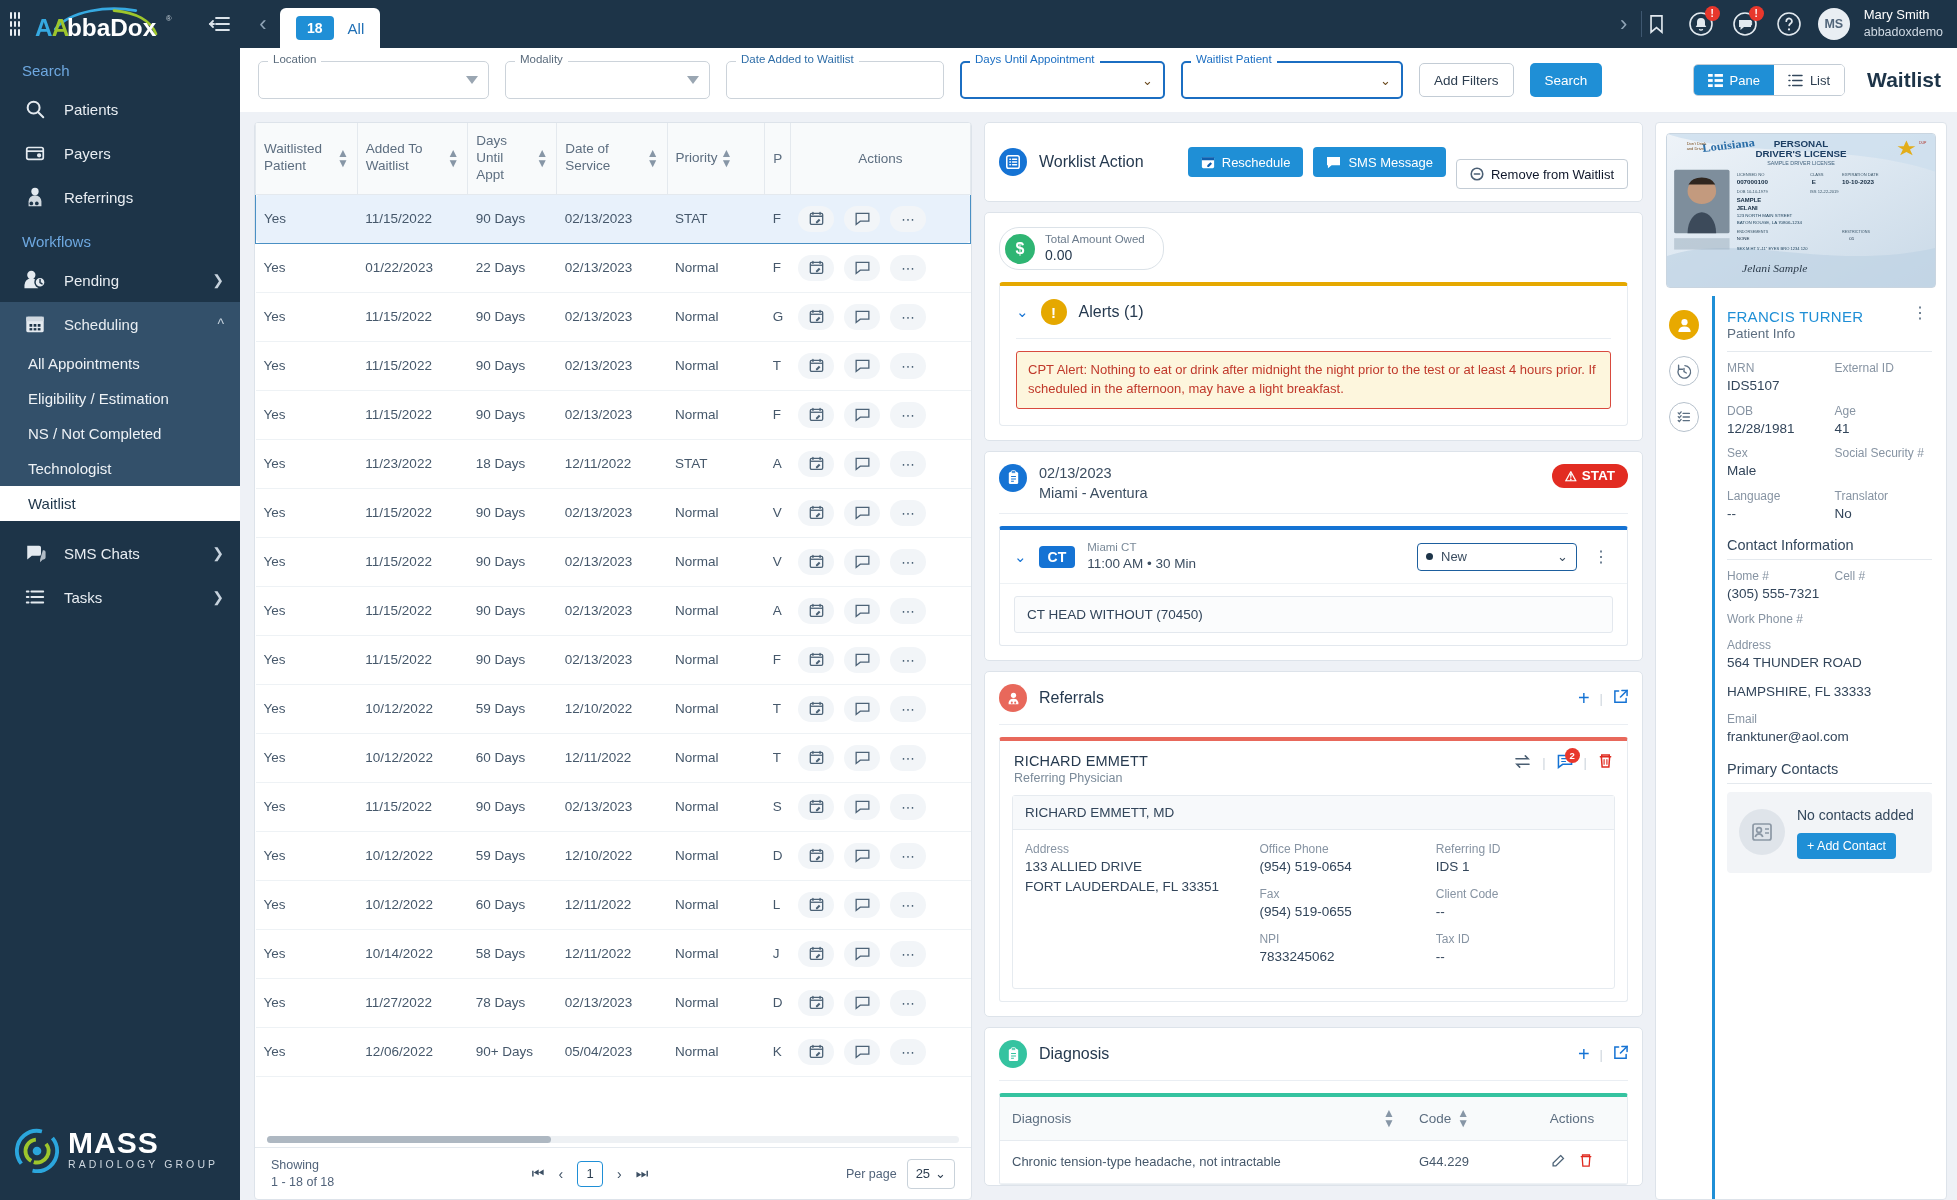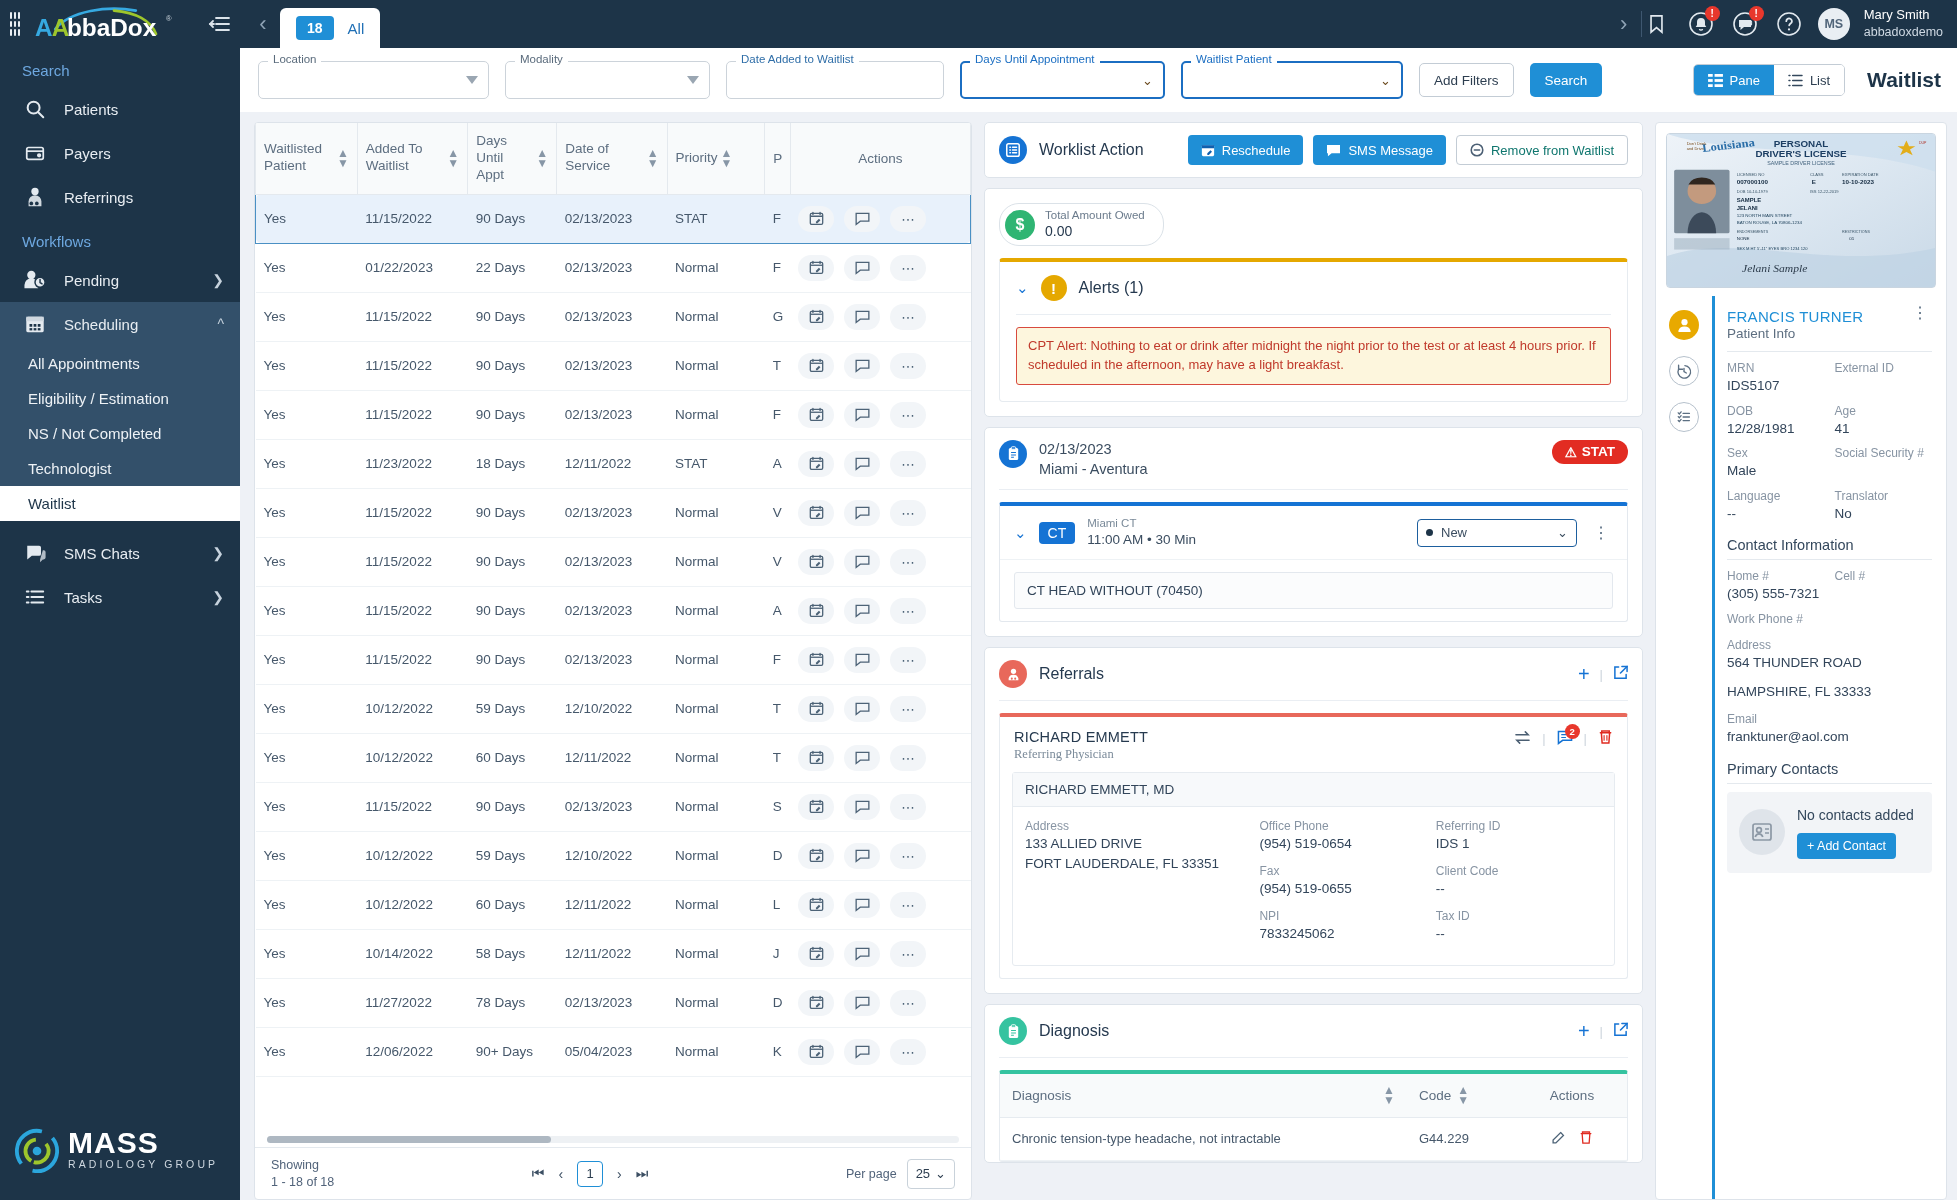--- a/index.html
+++ b/index.html
@@ -154,21 +154,21 @@
 
   
   .detail { flex:1; min-width:0; display:flex; flex-direction:column; gap:10px; overflow:hidden; position:relative;}
   .card { background:#fff; border:1px solid #dde3ea; border-radius:5px; }
   .card-hd { display:flex; align-items:center; gap:12px; padding:12px 14px; }
   .card-hd .title { font-size:16px; color:#25394f; }
   .rnd-ic { width:28px;height:28px;border-radius:50%; display:flex;align-items:center;justify-content:center; flex:none;}
   .hd-actions { margin-left:auto; display:flex; align-items:center; gap:10px;}
   .pill-btn { height:30px; border-radius:4px; padding:0 13px; display:flex; align-items:center; gap:7px; font-size:13px; cursor:pointer; white-space:nowrap;}
   .pill-blue { background:#1f8fd6; color:#fff;}
-  .pill-outline { background:#fff; border:1px solid #c3ccd5; color:#0f766e;}
+  .pill-outline { background:#fff; border:1px solid #c3ccd5; color:#0f172a;margin-top:24px;}
   .owed {
     display:inline-flex; align-items:center; gap:10px; border:1px solid #dbe2e8; border-radius:20px;
     padding:5px 18px 5px 5px; margin:2px 0 12px 0;
   }
   .owed .circ { width:30px;height:30px;border-radius:50%;background:#2fb573;color:#fff;display:flex;align-items:center;justify-content:center;font-weight:700;font-size:16px;}
   .owed .t1 { font-size:11.5px; color:#6b7b8c; line-height:1.2;}
   .owed .t2 { font-size:14px; color:#26394e; line-height:1.25;}
   .alerts-box { border:1px solid #e6ebf0; border-top:4px solid #e5a800; border-radius:4px; }
   .alerts-hd { display:flex; align-items:center; gap:12px; padding:13px 16px; }
   .alerts-hd .warn { width:26px;height:26px;border-radius:50%;background:#e5a800;color:#fff;display:flex;align-items:center;justify-content:center;font-weight:700;font-size:15px;}
@@ -179,35 +179,35 @@
     padding:9px 11px; font-size:13px; line-height:1.45;
   }
   .appt-hd { display:flex; align-items:flex-start; gap:12px; padding:12px 14px 10px;}
   .appt-hd .dt { font-size:14.5px; color:#3b4d60; line-height:1.35;}
   .stat-badge {
     margin-left:auto; background:#e22c22; color:#fff; border-radius:14px; padding:4px 13px;
     font-size:13.5px; font-weight:700; display:flex; align-items:center; gap:5px;
   }
   .appt-inner { margin:0 14px 14px; border:1px solid #e3e8ee; border-top:4px solid #1573d4; border-radius:3px;}
   .appt-row { display:flex; align-items:center; gap:12px; padding:11px 14px; border-bottom:1px solid #eef2f5;}
-  .ct-chip { background:#1573d4; color:#fff; font-weight:400; font-size:14px; border-radius:4px; padding:3px 9px;}
+  .ct-chip { background:#1573d4; color:#fff; font-weight:700; font-size:14px; border-radius:4px; padding:3px 9px;}
   .ct-lines .l1 { font-size:11.5px; color:#7a8a99; line-height:1.2;}
   .ct-lines .l2 { font-size:13.5px; color:#3b4d60; line-height:1.3;text-align:right;}
   .status-sel {
     margin-left:auto; border:1.5px solid #1d5f9e; border-radius:4px; height:28px;
     display:flex; align-items:center; gap:8px; padding:0 8px; font-size:13px; color:#3b4d60; min-width:160px; cursor:pointer;
   }
   .status-sel .bdot { width:7px;height:7px;border-radius:50%;background:#1d3448;}
   .status-sel .cv { margin-left:auto; }
   .kebab { color:#566b80; font-size:16px; letter-spacing:0; cursor:pointer; padding:0 4px; line-height:.6;}
   .cpt-row { margin:12px 14px; border:1px solid #e3e8ee; border-radius:3px; padding:10px 12px; font-size:13.5px; color:#32455a; background:#fbfcfd;}
   .ref-card { margin:0 14px 14px; border:1px solid #e6ebf0; border-top:4px solid #e8685b; border-radius:3px;}
   .ref-top { display:flex; align-items:flex-start; padding:12px 14px 10px;}
   .ref-name { font-size:14.5px; color:#263a4f; letter-spacing:.2px;}
-  .ref-role { font-size:12.5px; color:#7a8a99; margin-top:2px;font-family:Liberation Serif, serif;}
+  .ref-role { font-size:12.5px; color:#7a8a99; margin-top:2px;}
   .ref-icons { margin-left:auto; display:flex; align-items:center; gap:11px; color:#4a5e72;}
   .ref-body { margin:0 12px 12px; border:1px solid #e6ebf0; border-radius:3px;}
   .ref-body-hd { background:#f7f9fb; border-bottom:1px solid #e6ebf0; padding:9px 12px; font-size:13.5px; color:#32455a;}
   .ref-grid { display:grid; grid-template-columns:1.35fr 1fr 1fr; padding:12px; gap:4px 10px;}
   .fl { font-size:12px; color:#8794a3; margin-bottom:1px;}
   .fv { font-size:13.5px; color:#32455a; line-height:1.45;}
   .ref-col > div { margin-bottom:10px;}
   .dx-card { margin:0 14px 0; border:1px solid #e6ebf0; border-top:4px solid #35c3a0; border-radius:3px; }
   table.dx { width:100%; border-collapse:collapse; }
   table.dx th { background:#f8fafb; border-bottom:1px solid #e6ebf0; font-weight:400; color:#5d6e80;

